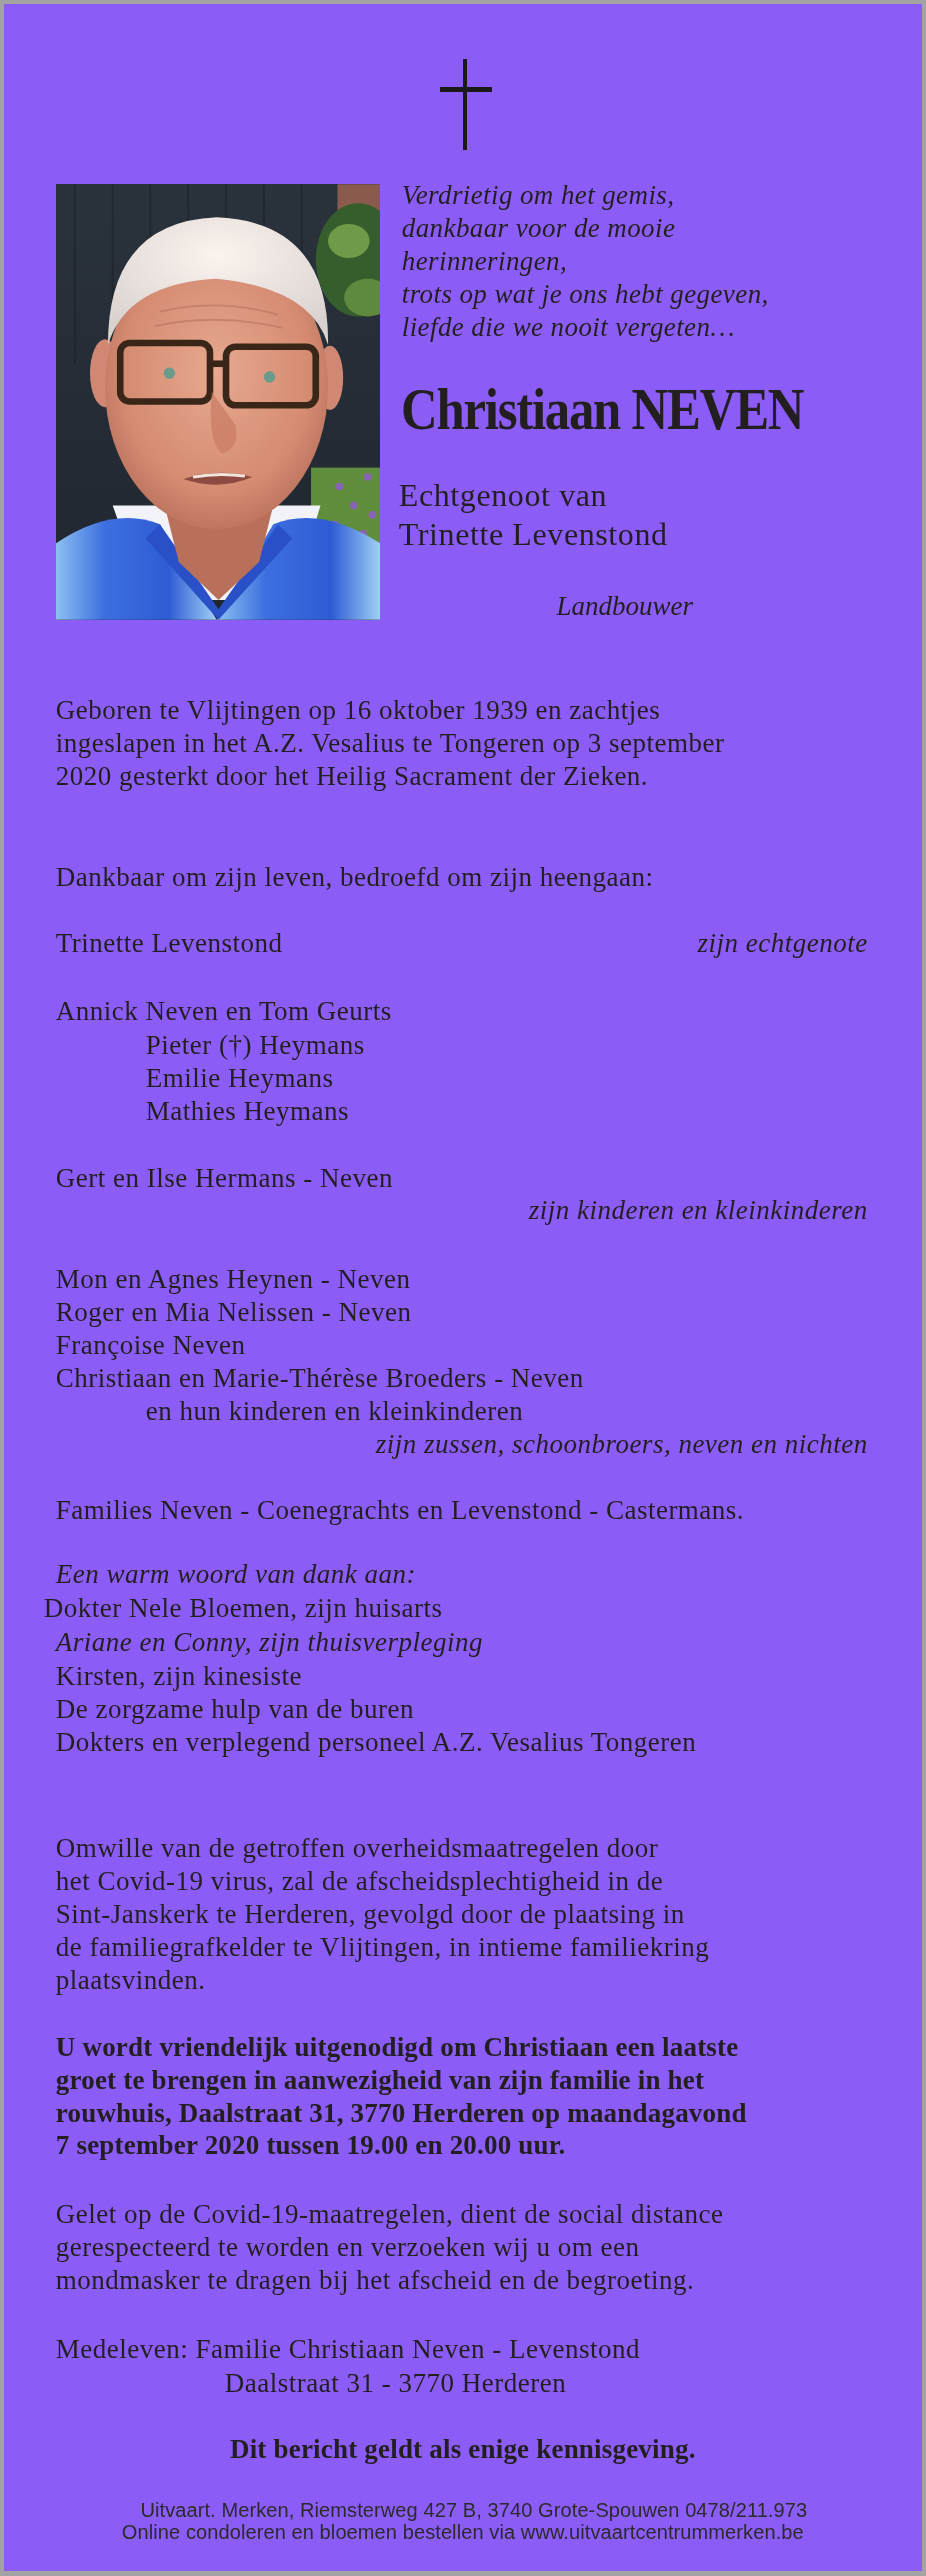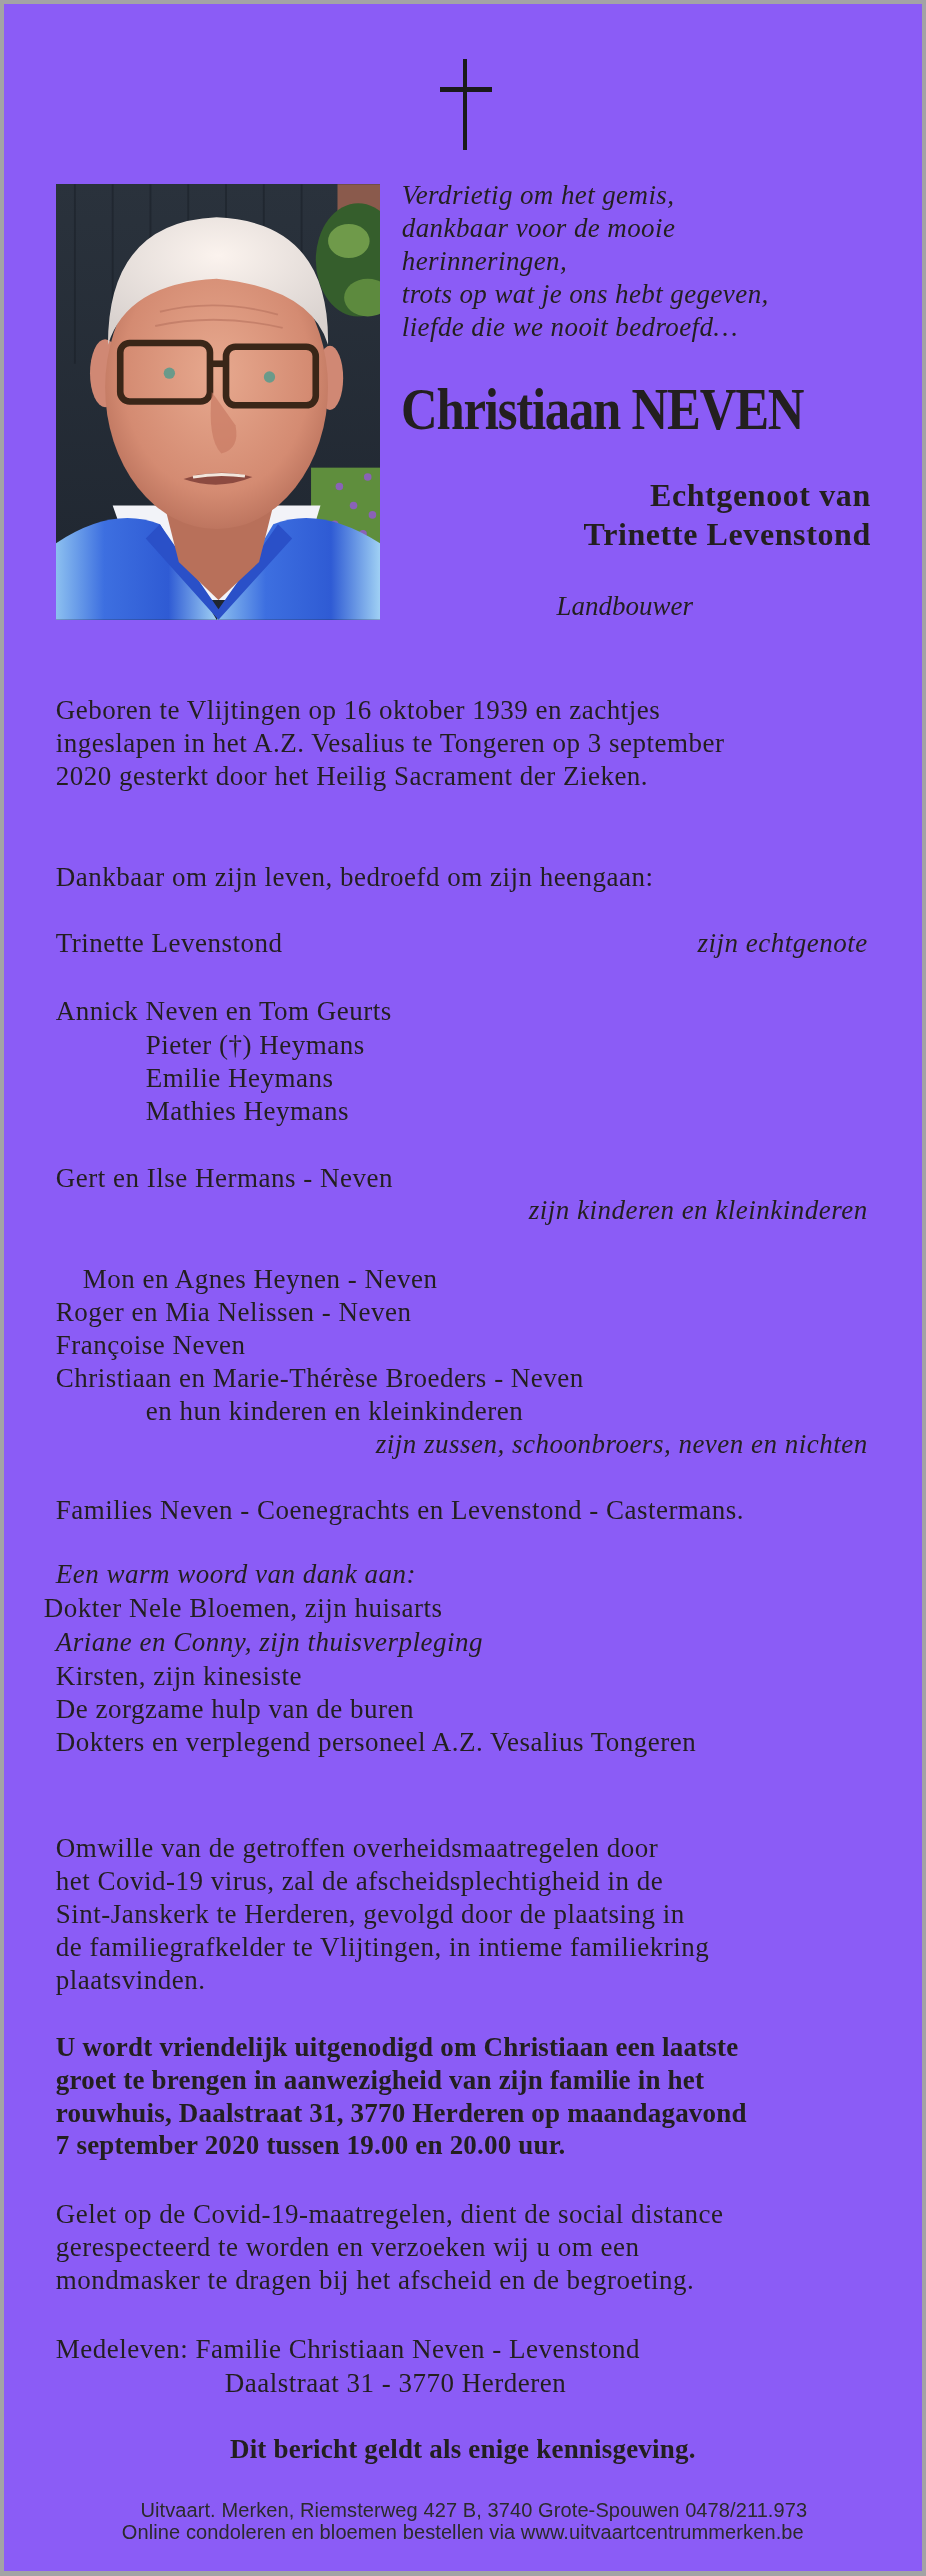--- a/index.html
+++ b/index.html
@@ -13,21 +13,21 @@
   
   .cross-v { position: absolute; left: 459px; top: 55px; width: 4.7px; height: 91px; background: #1a1a1a; }
   .cross-h { position: absolute; left: 436px; top: 83px; width: 52px; height: 5.7px; background: #1a1a1a; }
   
   .photo {
     position: absolute; left: 52px; top: 180px; width: 324px; height: 436px; overflow: hidden;
     background: #27303a;
   }
   .poem { font-style: italic; font-size: 27px; letter-spacing: 0.4px; line-height: 33px; }
   .name { font-weight: bold; font-size: 59px; letter-spacing: -1.4px; transform: scaleX(0.86); transform-origin: left top; }
-  .spouse { font-size: 32px; letter-spacing: 0.6px; line-height: 39px; text-align: right; width: 472px; font-weight: bold; }
+  .spouse { font-size: 32px; letter-spacing: 0.6px; line-height: 39px; text-align: left; width: 472px; }
   .occupation { font-style: italic; font-size: 27px; text-align: center; width: 472px; }
   .body-line { font-size: 27px; letter-spacing: 0.5px; }
   .body-line.italic { font-style: italic; }
   .body-line.bold { font-weight: bold; letter-spacing: 0.2px; }
   .right { text-align: right; }
   .footer-line { font-family: "Liberation Sans", sans-serif; font-size: 20px; color: #2b2b2b; letter-spacing: 0.1px; transform: scaleX(1.0); text-align: center; width: 918px; left: 0; }
 </style>
 </head>
 <body>
 
@@ -123,21 +123,21 @@
       <path d="M135 312 Q172 300 208 310 Q172 325 135 312 Z" fill="#8c4a40"></path>
       <path d="M145 310 Q172 305 200 309" stroke="#f2e6dc" stroke-width="3" fill="none"></path>
     </svg>
   </div>
 
   <div class="abs poem" style="left:398px; top:175px;">
     <div>Verdrietig om het gemis,</div>
     <div>dankbaar voor de mooie</div>
     <div>herinneringen,</div>
     <div>trots op wat je ons hebt gegeven,</div>
-    <div>liefde die we nooit bedroefd…</div>
+    <div>liefde die we nooit vergeten…</div>
   </div>
 
   <div class="abs name" style="left:397px; top:371px;">Christiaan NEVEN</div>
 
   <div class="abs spouse" style="left:395px; top:472px;">
     <div>Echtgenoot van</div>
     <div>Trinette Levenstond</div>
   </div>
 
   <div class="abs occupation" style="left:385px; top:587px;">Landbouwer</div>
@@ -151,21 +151,21 @@
   <div class="abs body-line" style="left:52px; top:924px;">Trinette Levenstond</div>
   <div class="abs body-line italic right" style="right:54px; top:924px;">zijn echtgenote</div>
 
   <div class="abs body-line" style="left:52px; top:992px;">Annick Neven en Tom Geurts</div>
   <div class="abs body-line" style="left:142px; top:1026px;">Pieter (†) Heymans</div>
   <div class="abs body-line" style="left:142px; top:1059px;">Emilie Heymans</div>
   <div class="abs body-line" style="left:142px; top:1092px;">Mathies Heymans</div>
   <div class="abs body-line" style="left:52px; top:1159px;">Gert en Ilse Hermans - Neven</div>
   <div class="abs body-line italic right" style="right:54px; top:1191px;">zijn kinderen en kleinkinderen</div>
 
-  <div class="abs body-line" style="left:52px; top:1260px;margin-left:27px;">Mon en Agnes Heynen - Neven</div>
+  <div class="abs body-line" style="left:52px; top:1260px;">Mon en Agnes Heynen - Neven</div>
   <div class="abs body-line" style="left:52px; top:1293px;">Roger en Mia Nelissen - Neven</div>
   <div class="abs body-line" style="left:52px; top:1326px;">Françoise Neven</div>
   <div class="abs body-line" style="left:52px; top:1359px;">Christiaan en Marie-Thérèse Broeders - Neven</div>
   <div class="abs body-line" style="left:142px; top:1392px;">en hun kinderen en kleinkinderen</div>
   <div class="abs body-line italic right" style="right:54px; top:1425px;">zijn zussen, schoonbroers, neven en nichten</div>
 
   <div class="abs body-line" style="left:52px; top:1491px;">Families Neven - Coenegrachts en Levenstond - Castermans.</div>
 
   <div class="abs body-line italic" style="left:52px; top:1555px;">Een warm woord van dank aan:</div>
   <div class="abs body-line" style="left:40px; top:1589px;">Dokter Nele Bloemen, zijn huisarts</div>

